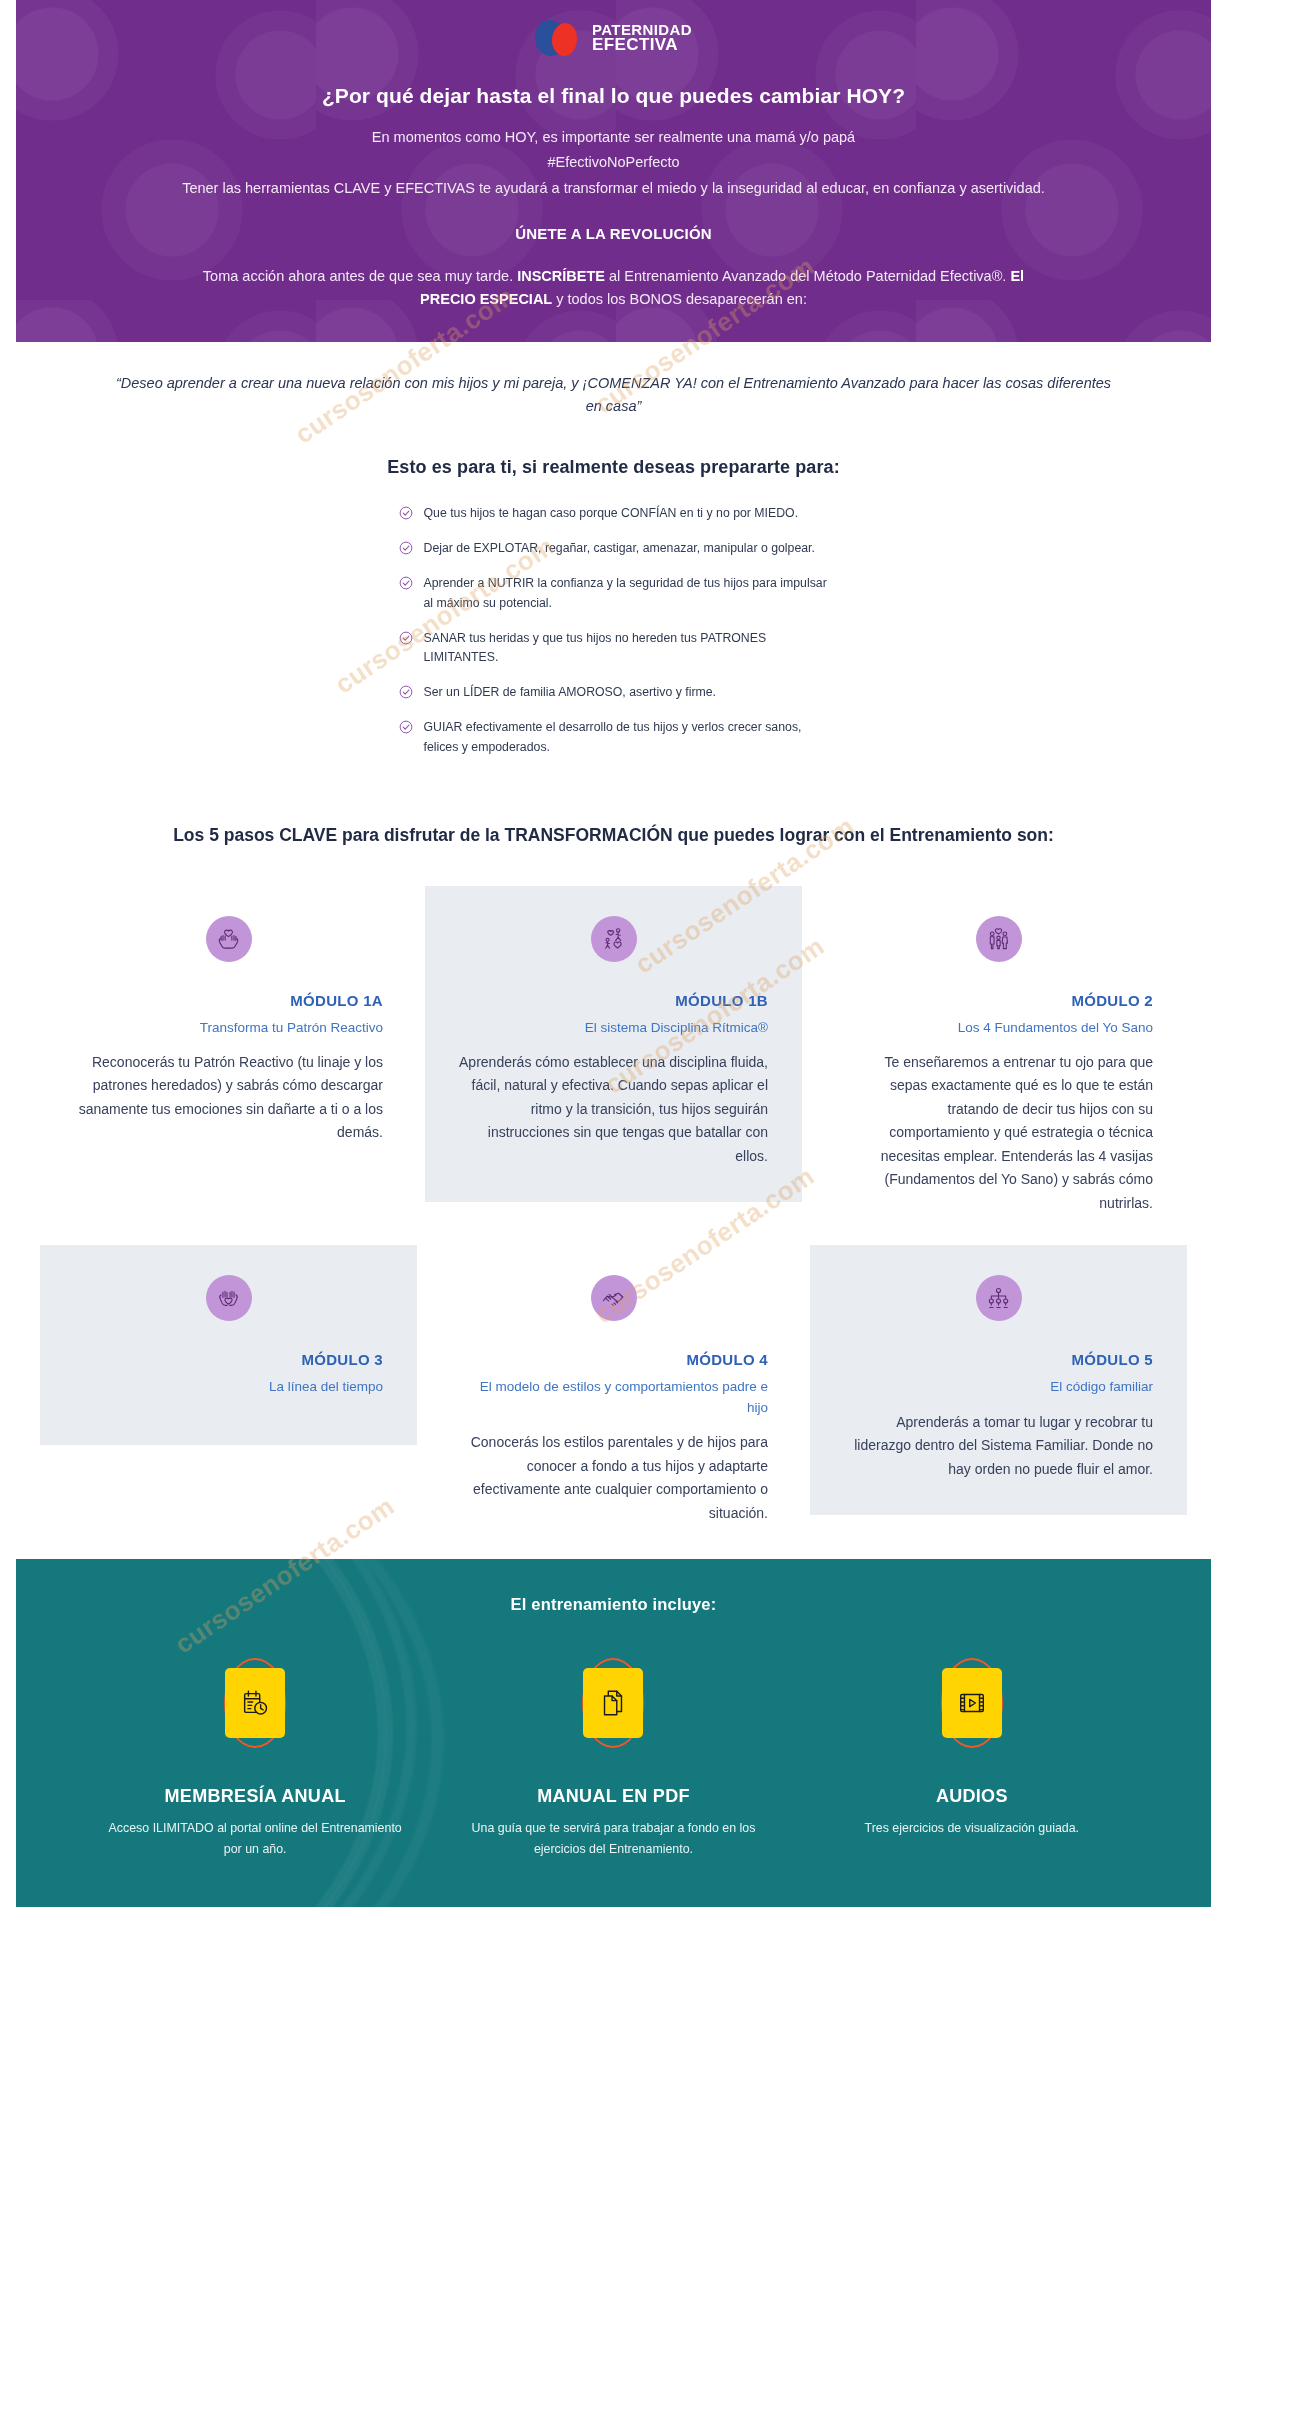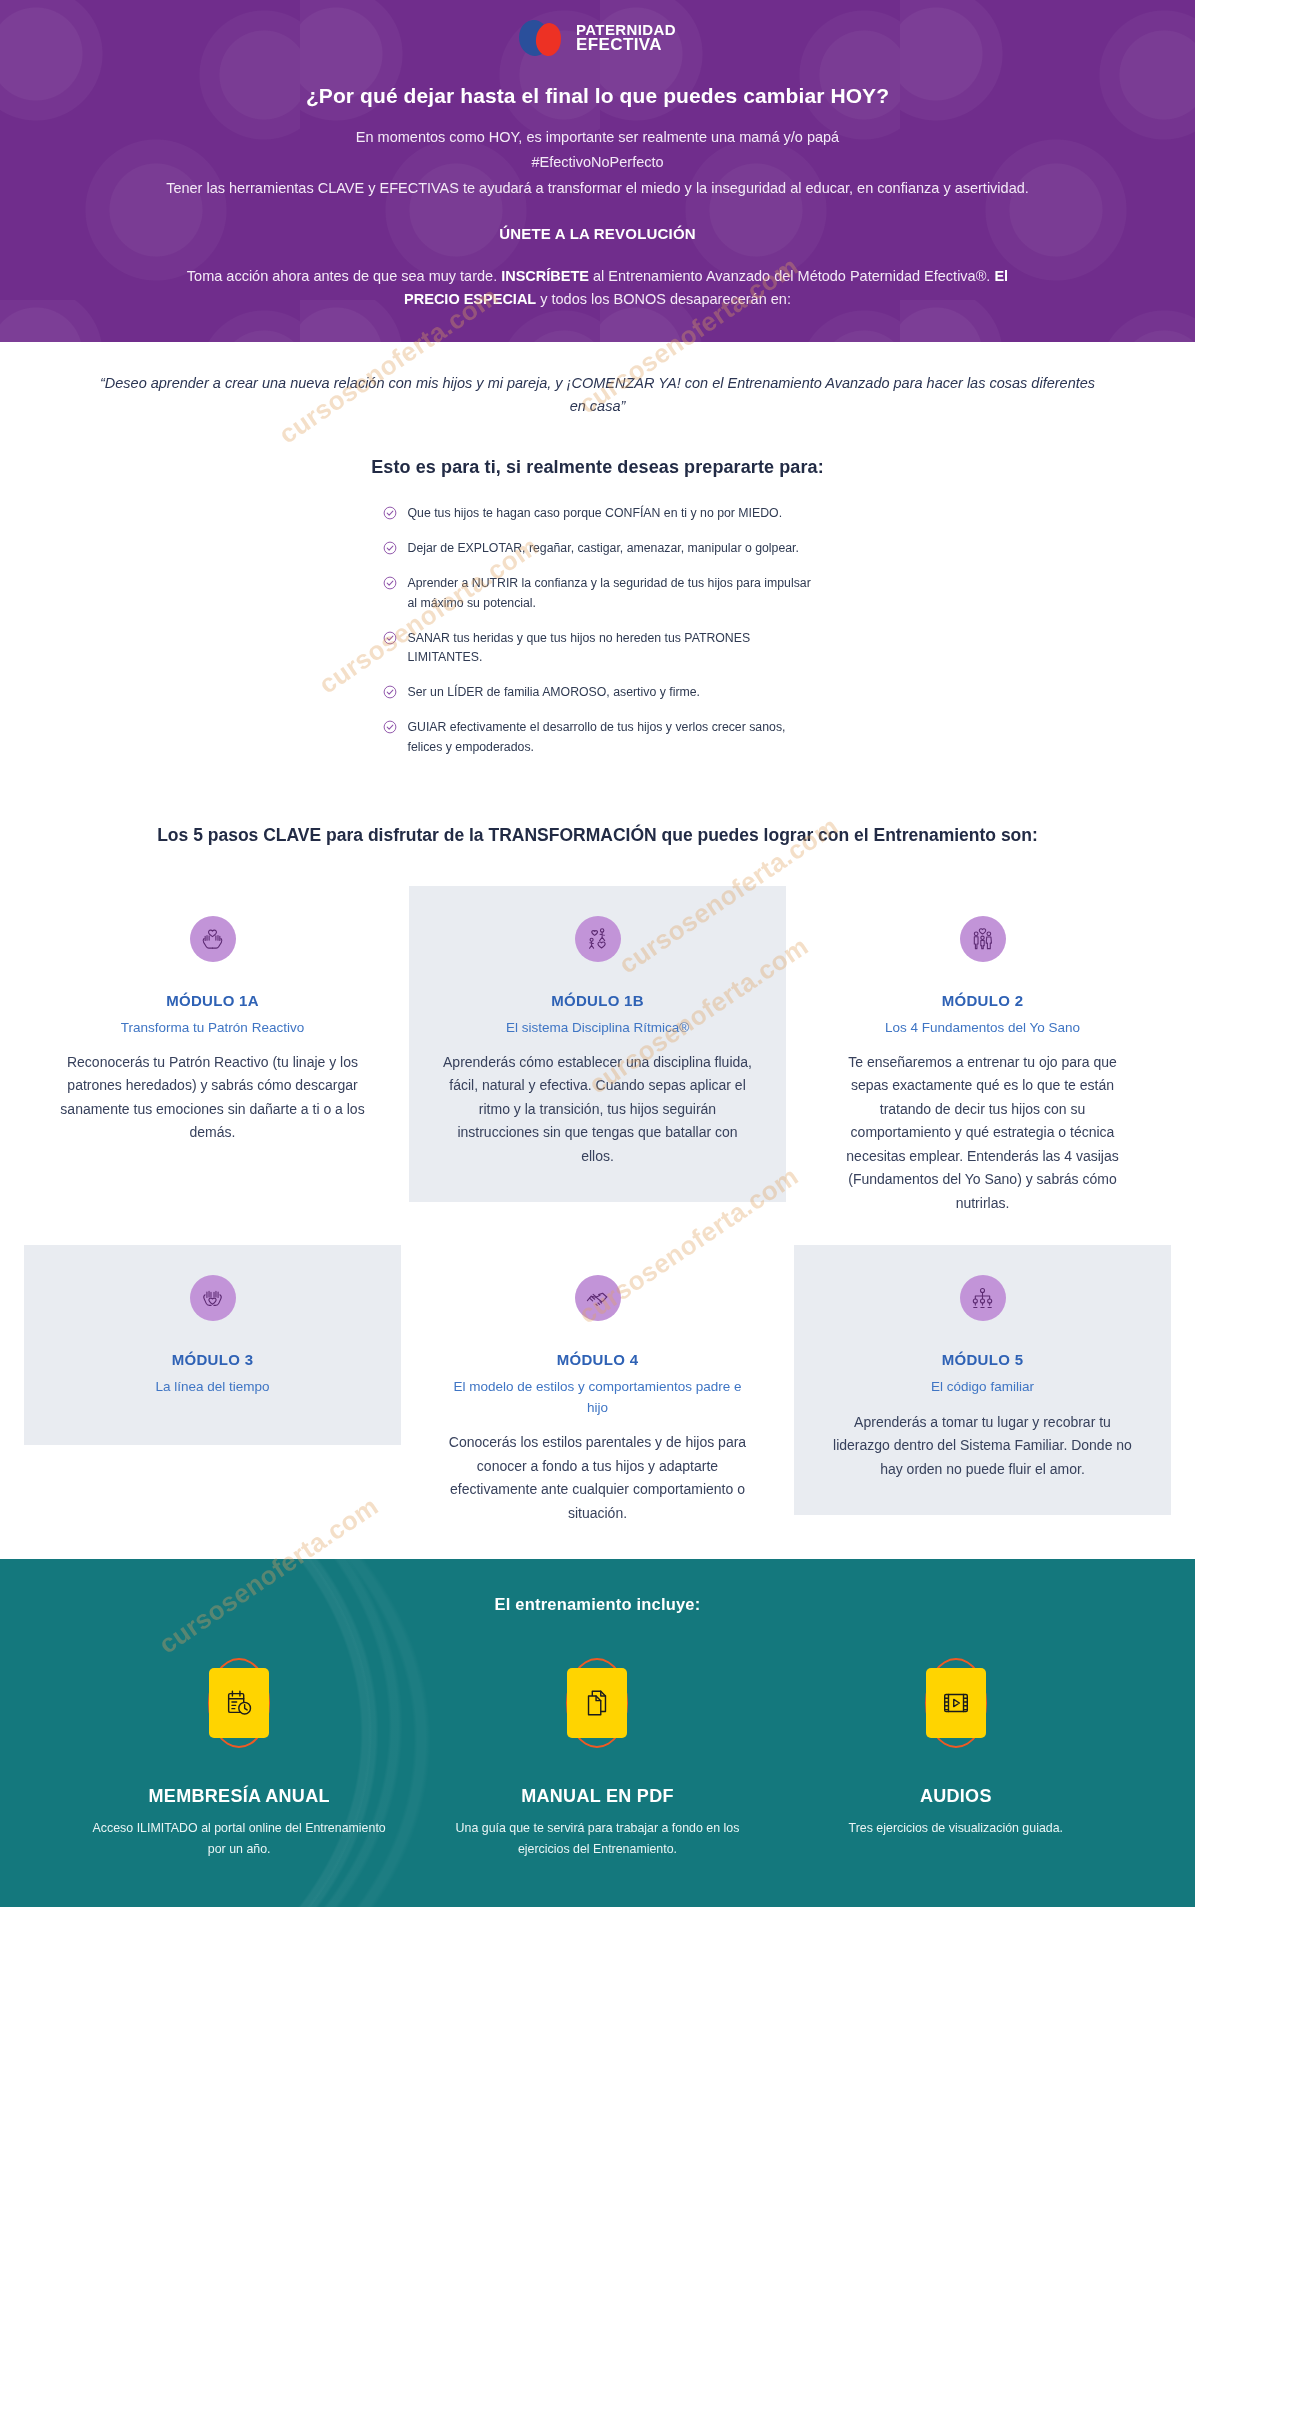--- a/index.html
+++ b/index.html
@@ -4,21 +4,21 @@
 <title>Paternidad Efectiva — Entrenamiento Avanzado</title>
 <style>
   *{box-sizing:border-box;margin:0;padding:0}
   html,body{width:1314px;}
   body{
     font-family:"Liberation Sans", sans-serif;
     background:#ffffff;
     color:#2b3553;
     -webkit-font-smoothing:antialiased;
   }
-  .page{width:1195px;position:relative;overflow:hidden;}
+  .page{width:1195px;position:relative;overflow:hidden;margin-left:16px;}
 
   
   .hero{
     position:relative;
     background:#702d8c;
     background-image:
       radial-gradient(circle at 12% 18%, rgba(255,255,255,.045) 0 46px, transparent 47px),
       radial-gradient(circle at 12% 18%, rgba(255,255,255,.04) 0 66px, transparent 67px),
       radial-gradient(circle at 52% 70%, rgba(255,255,255,.04) 0 46px, transparent 47px),
       radial-gradient(circle at 52% 70%, rgba(255,255,255,.035) 0 70px, transparent 71px),
@@ -80,21 +80,21 @@
   
   .mods-head{
     text-align:center;font-size:17.5px;font-weight:bold;color:#222b45;
     max-width:940px;margin:62px auto 34px;line-height:1.8;
   }
   .mod-grid{
     display:grid;grid-template-columns:repeat(3,1fr);
     column-gap:8px;row-gap:0;padding:0 24px 0;
     align-items:start;
   }
-  .mod-card{padding:30px 34px 34px;text-align:center;}
+  .mod-card{padding:30px 34px 34px;text-align:right;}
   .mod-card.shaded{background:#e9ecf1;}
   .mod-icon{
     width:46px;height:46px;border-radius:50%;background:#c294d8;
     margin:0 auto 30px;display:flex;align-items:center;justify-content:center;
   }
   .mod-icon svg{display:block;}
   .mod-title{
     color:#2f62b5;font-size:15px;font-weight:bold;letter-spacing:.3px;margin-bottom:9px;
   }
   .mod-sub{color:#3f75c4;font-size:13.5px;line-height:1.5;margin-bottom:13px;}

